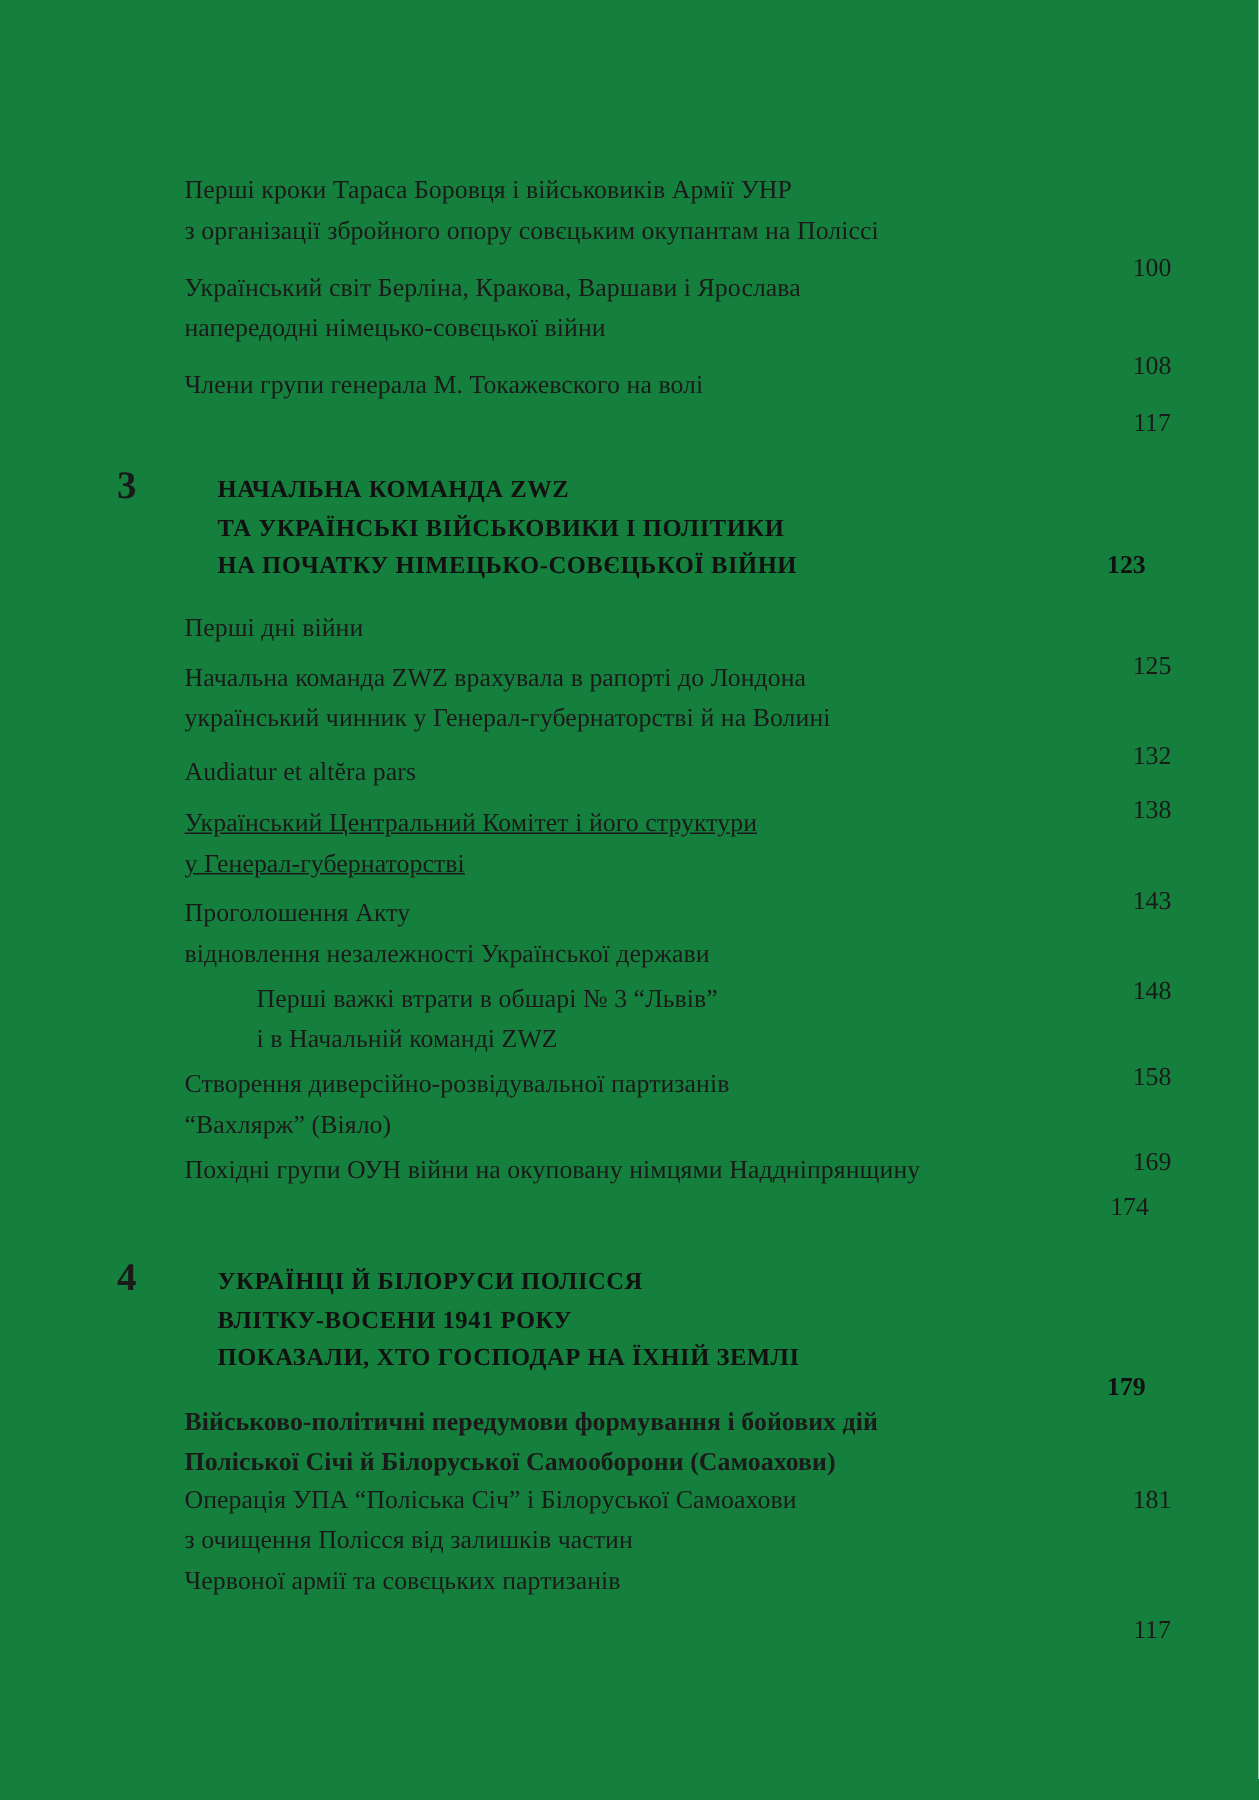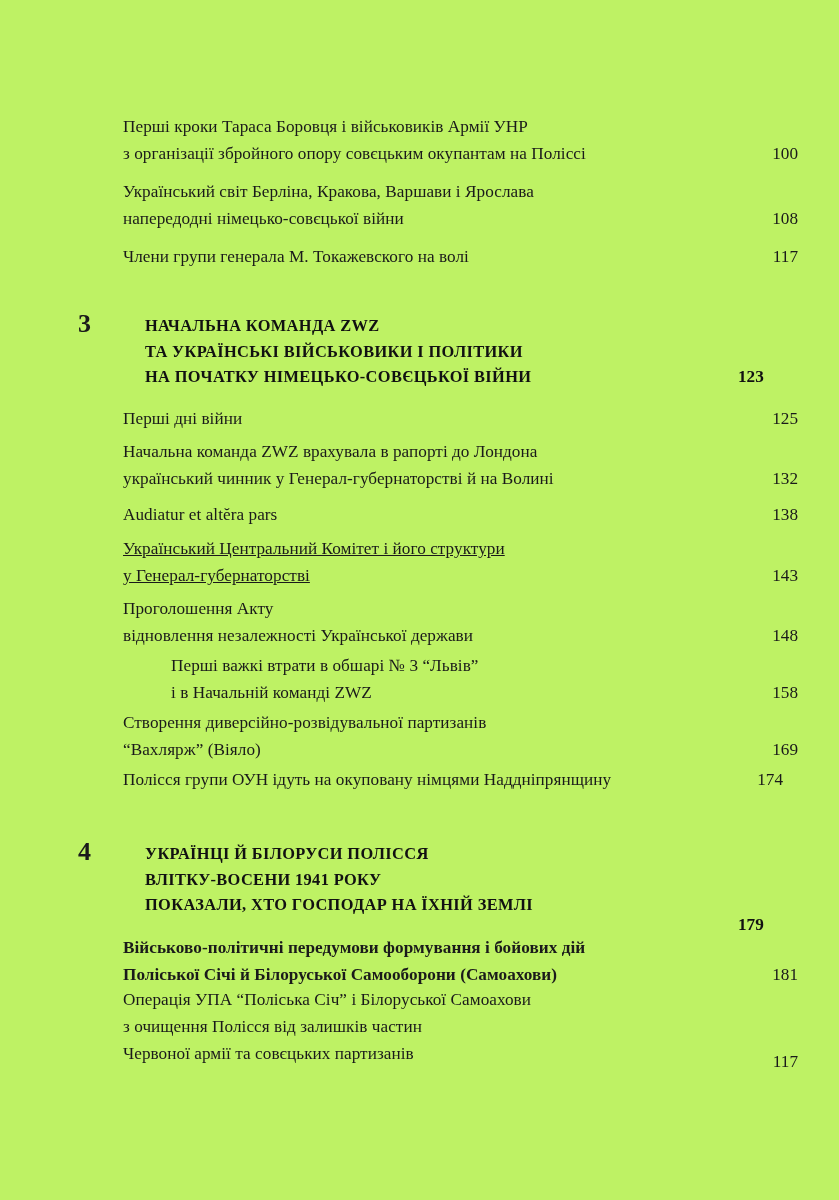--- a/index.html
+++ b/index.html
@@ -12,45 +12,46 @@
     height: 1200px;
     font-family: "Liberation Serif", "DejaVu Serif", serif;
     color: #1a1a1a;
     -webkit-font-smoothing: antialiased;
   }
   .page {
     position: relative;
     width: 839px;
     height: 1200px;
     overflow: hidden;
-    background: #bef264;
+    background: #15803d;
   }
   .toc {
     position: absolute;
     left: 0;
     top: 0;
     width: 839px;
   }
   .entry-text {
     position: absolute;
     left: 123px;
     font-size: 17.2px;
     line-height: 27px;
     letter-spacing: 0.05px;
     color: #1a1a1a;
     white-space: pre-line;
   }
   .entry-page {
     position: absolute;
     left: 738px;
     width: 60px;
-    text-align: right;
+    text-align: center;
     font-size: 17.2px;
     line-height: 27px;
     color: #1a1a1a;
+    margin-top: 25px;
   }
 
   
   .chapter-num {
     position: absolute;
     left: 78px;
     width: 40px;
     text-align: left;
     font-size: 26px;
     line-height: 28px;
@@ -108,21 +109,21 @@
       <div class="entry-page" style="top: 562px; left: 738px;">143</div>
       <div class="entry-text" style="top: 595px;">Проголошення Акту
 відновлення незалежності Української держави</div>
       <div class="entry-page" style="top: 622px; left: 738px;">148</div>
       <div class="entry-text" style="top: 652px; margin-left: 48px;">Перші важкі втрати в обшарі № 3 “Львів”
 і в Начальній команді ZWZ</div>
       <div class="entry-page" style="top: 679px; left: 738px;">158</div>
       <div class="entry-text" style="top: 709px;">Створення диверсійно-розвідувальної партизанів
 “Вахлярж” (Віяло)</div>
       <div class="entry-page" style="top: 736px; left: 738px;">169</div>
-      <div class="entry-text" style="top: 766px;">Полісся групи ОУН ідуть на окуповану німцями Наддніпрянщину</div>
+      <div class="entry-text" style="top: 766px;">Похідні групи ОУН війни на окуповану німцями Наддніпрянщину</div>
       <div class="entry-page" style="top: 766px; left: 723px;">174</div>
       <div class="chapter-num" style="top: 838px;">4</div>
       <div class="chapter-title" style="top: 841px;">УКРАЇНЦІ Й БІЛОРУСИ ПОЛІССЯ
 ВЛІТКУ-ВОСЕНИ 1941 РОКУ
 ПОКАЗАЛИ, ХТО ГОСПОДАР НА ЇХНІЙ ЗЕМЛІ</div>
       <div class="chapter-page" style="top: 892px; left: 738px; margin-top: 20px;">179</div>
       <div class="entry-text" style="top: 934px; font-weight: bold;">Військово-політичні передумови формування і бойових дій
 Поліської Січі й Білоруської Самооборони (Самоахови)</div>
       <div class="entry-page" style="top: 961px; left: 738px;">181</div>
       <div class="entry-text" style="top: 986px;">Операція УПА “Поліська Січ” і Білоруської Самоахови

